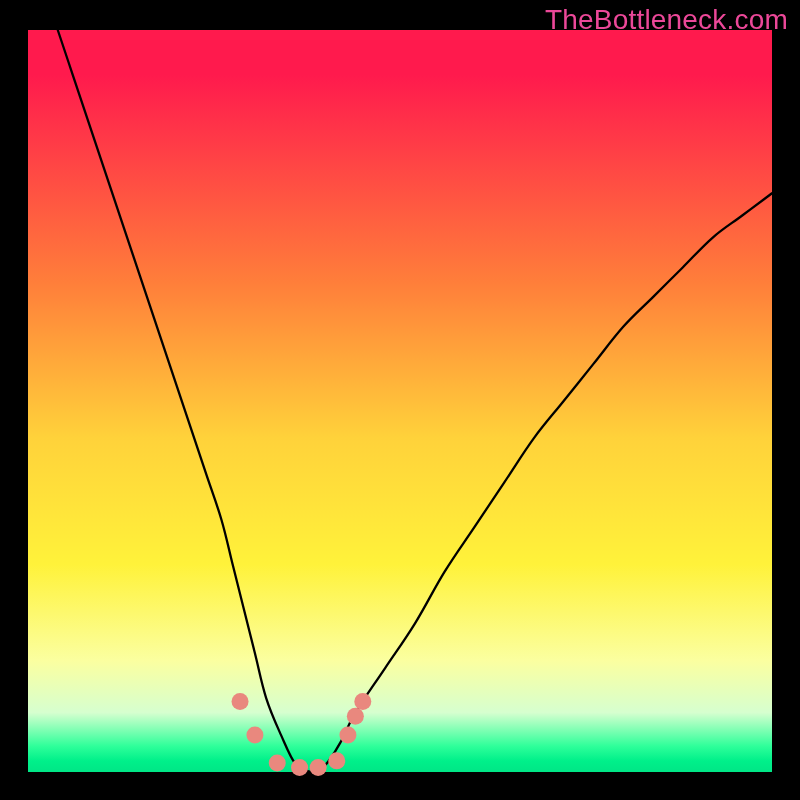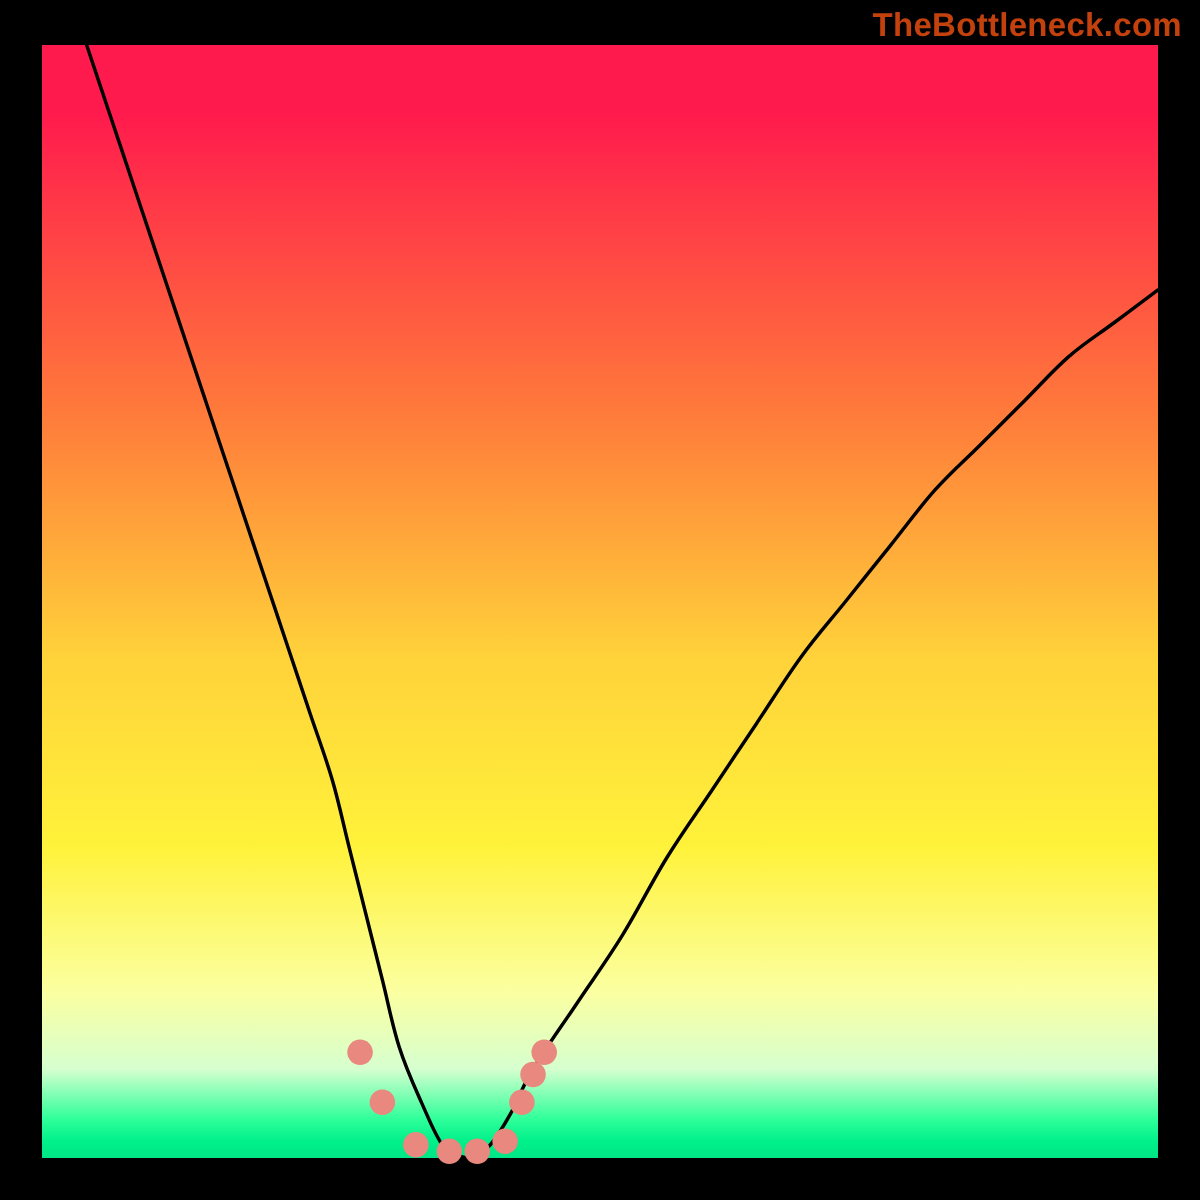--- a/index.html
+++ b/index.html
@@ -14,23 +14,23 @@
   .stage {
     position: relative;
     width: 800px;
     height: 800px;
     background: #000;
   }
   .watermark {
     position: absolute;
     top: 4px;
     right: 12px;
-    color: #c2410c;
-    font-size: 22px;
-    font-weight: 700;
+    color: #ec4899;
+    font-size: 28px;
+    font-weight: 400;
     letter-spacing: 0.2px;
     user-select: none;
   }
   svg {
     position: absolute;
     left: 0;
     top: 0;
   }
 </style>
 </head>

